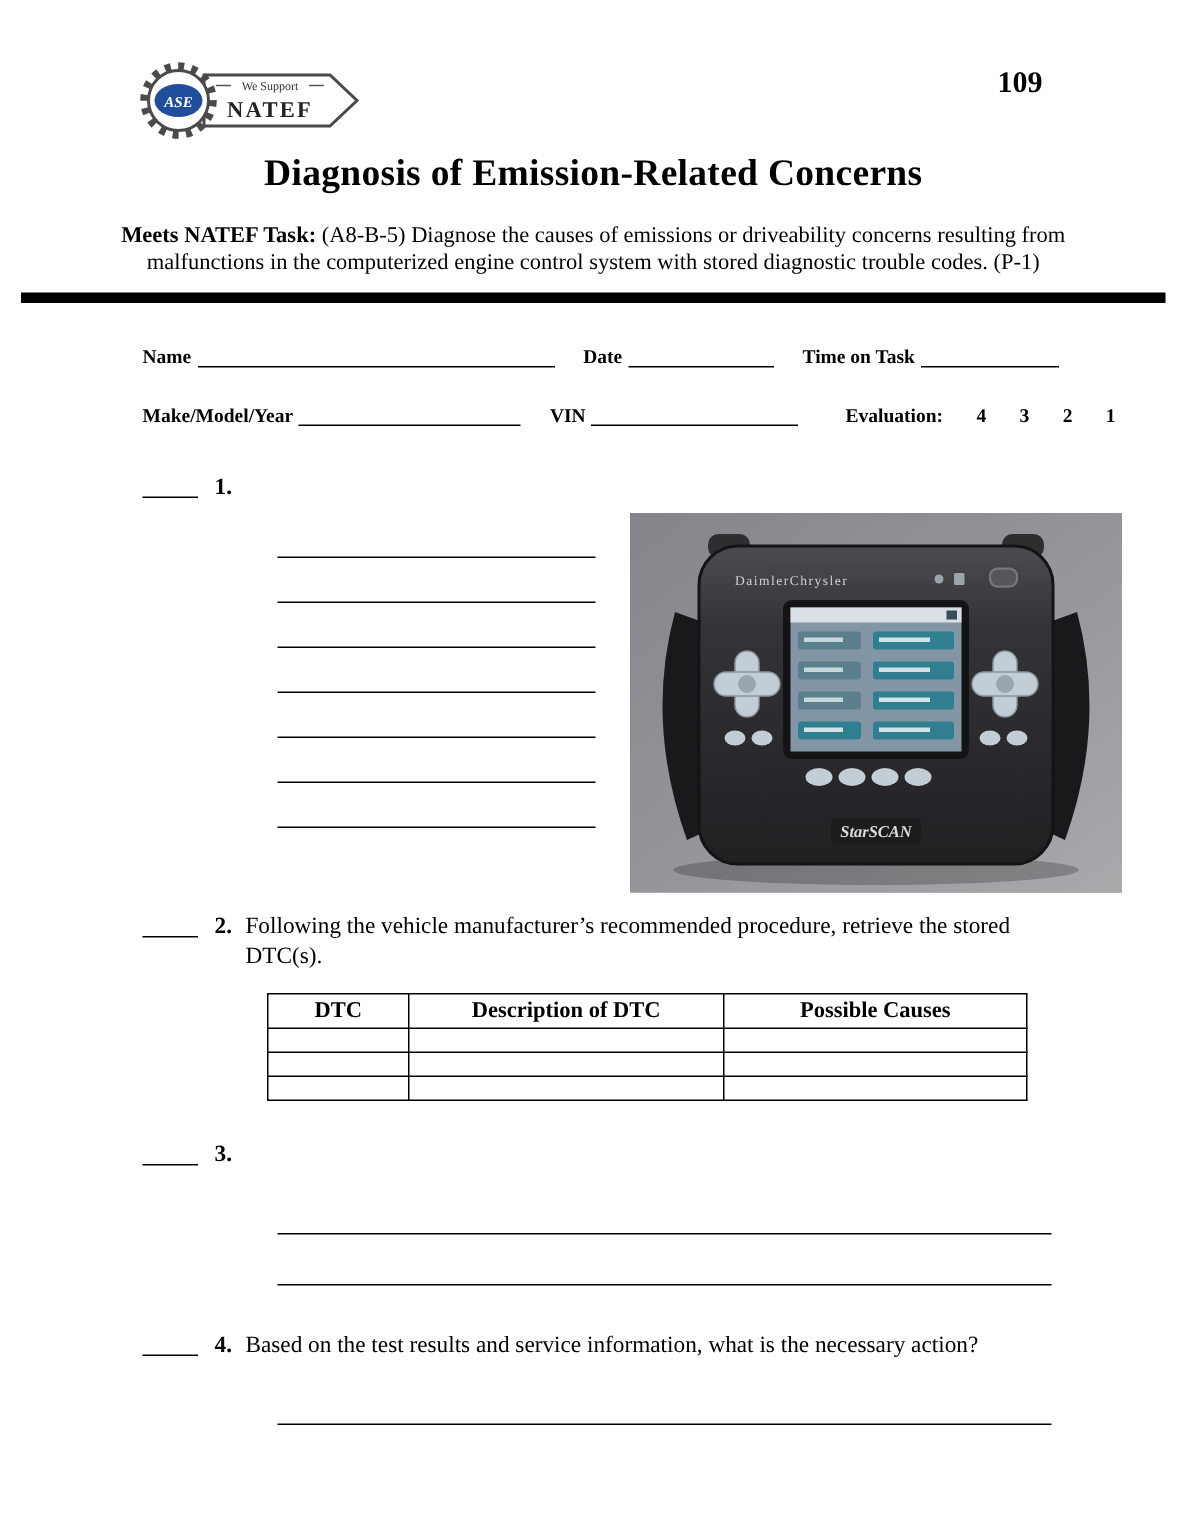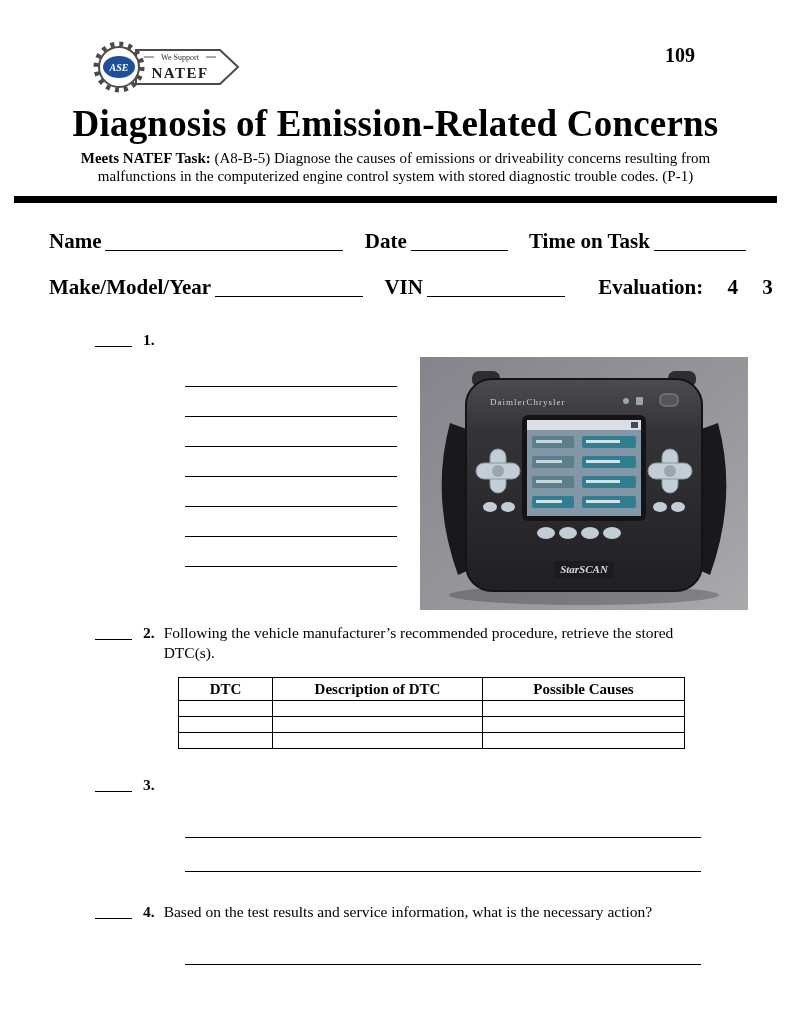--- a/index.html
+++ b/index.html
@@ -10,26 +10,26 @@
     margin:0 auto;
     background:#ffffff;
     font-family:"Liberation Serif","DejaVu Serif",serif;
     color:#000;
     overflow:hidden;
   }
   
   .logo-wrap { position:absolute; top:40px; left:92px; }
   .page-number { position:absolute; top:44px; right:96px; font-size:20px; font-weight:bold; }
   
-  .doc-title { padding-top:102px; text-align:center; font-size:37px; font-weight:bold; letter-spacing:.2px; }
-  .task-line { margin:4px auto 0; width:680px; text-align:center; font-size:15px; line-height:1.22; }
+  .doc-title { padding-top:102px; text-align:center; font-size:25px; font-weight:bold; letter-spacing:.2px; }
+  .task-line { margin:18px auto 0; width:680px; text-align:center; font-size:15px; line-height:1.22; }
   .task-line b { font-weight:bold; }
   .thick-rule { margin:10px 14px 0; height:7px; background:#000; }
   
-  .form-row { margin:26px 90px 0 49px; font-size:21px; white-space:nowrap; }
+  .form-row { margin:26px 90px 0 95px; font-size:13px; white-space:nowrap; }
   .form-row + .form-row { margin-top:21px; }
   .lbl { font-weight:bold; }
   .gap { margin-left:16px; }
   .blank {
     display:inline-block; height:14px;
     border-bottom:1.5px solid #000;
     position:relative; top:3px;
     margin-left:4px;
   }
   .eval-num { font-weight:bold; margin-left:19px; }

